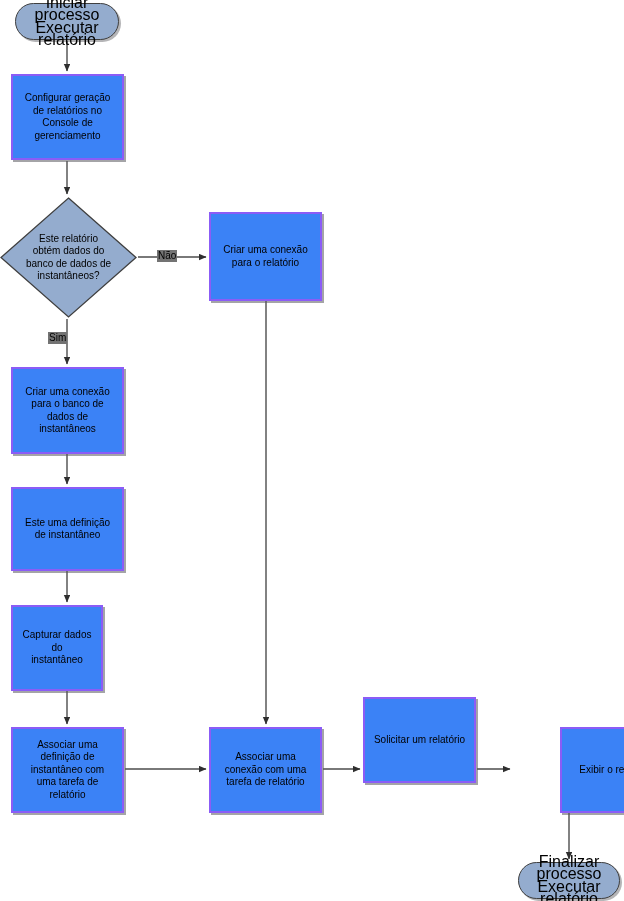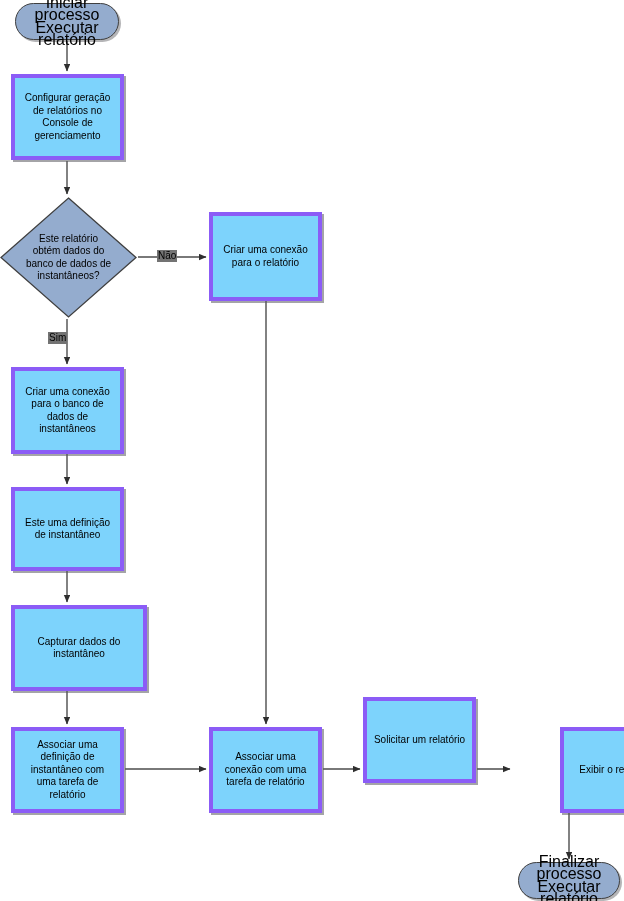--- a/index.html
+++ b/index.html
@@ -42,22 +42,22 @@
     line-height: 12.5px;
     letter-spacing: 0px;
   }
   .node .label {
     display: block;
     padding: 0 4px;
     white-space: pre-line;
   }
   
   .process {
-    background: #7dd3fc;
-    border: 4px solid #8b5cf6;
+    background: #3b82f6;
+    border: 2px solid #8b5cf6;
     box-shadow: 2px 2px 0 0 rgba(90, 90, 95, 0.55);
   }
   
   .terminator {
     background: #94acce;
     border: 1px solid #3f3f3f;
     border-radius: 999px;
     box-shadow: 2px 2px 0 0 rgba(90, 90, 95, 0.45);
     font-size: 16px;
     line-height: 12.5px;
@@ -164,21 +164,21 @@
 para o banco de
 dados de
 instantâneos</span>
   </div>
 
   <div class="node process" style="left:11px; top:487px; width:113px; height:84px;">
     <span class="label">Este uma definição
 de instantâneo</span>
   </div>
 
-  <div class="node process" style="left:11px; top:605px; width:136px; height:86px;">
+  <div class="node process" style="left:11px; top:605px; width:92px; height:86px;">
     <span class="label">Capturar dados do
 instantâneo</span>
   </div>
 
   <div class="node process" style="left:11px; top:727px; width:113px; height:86px;">
     <span class="label">Associar uma
 definição de
 instantâneo com
 uma tarefa de
 relatório</span>

